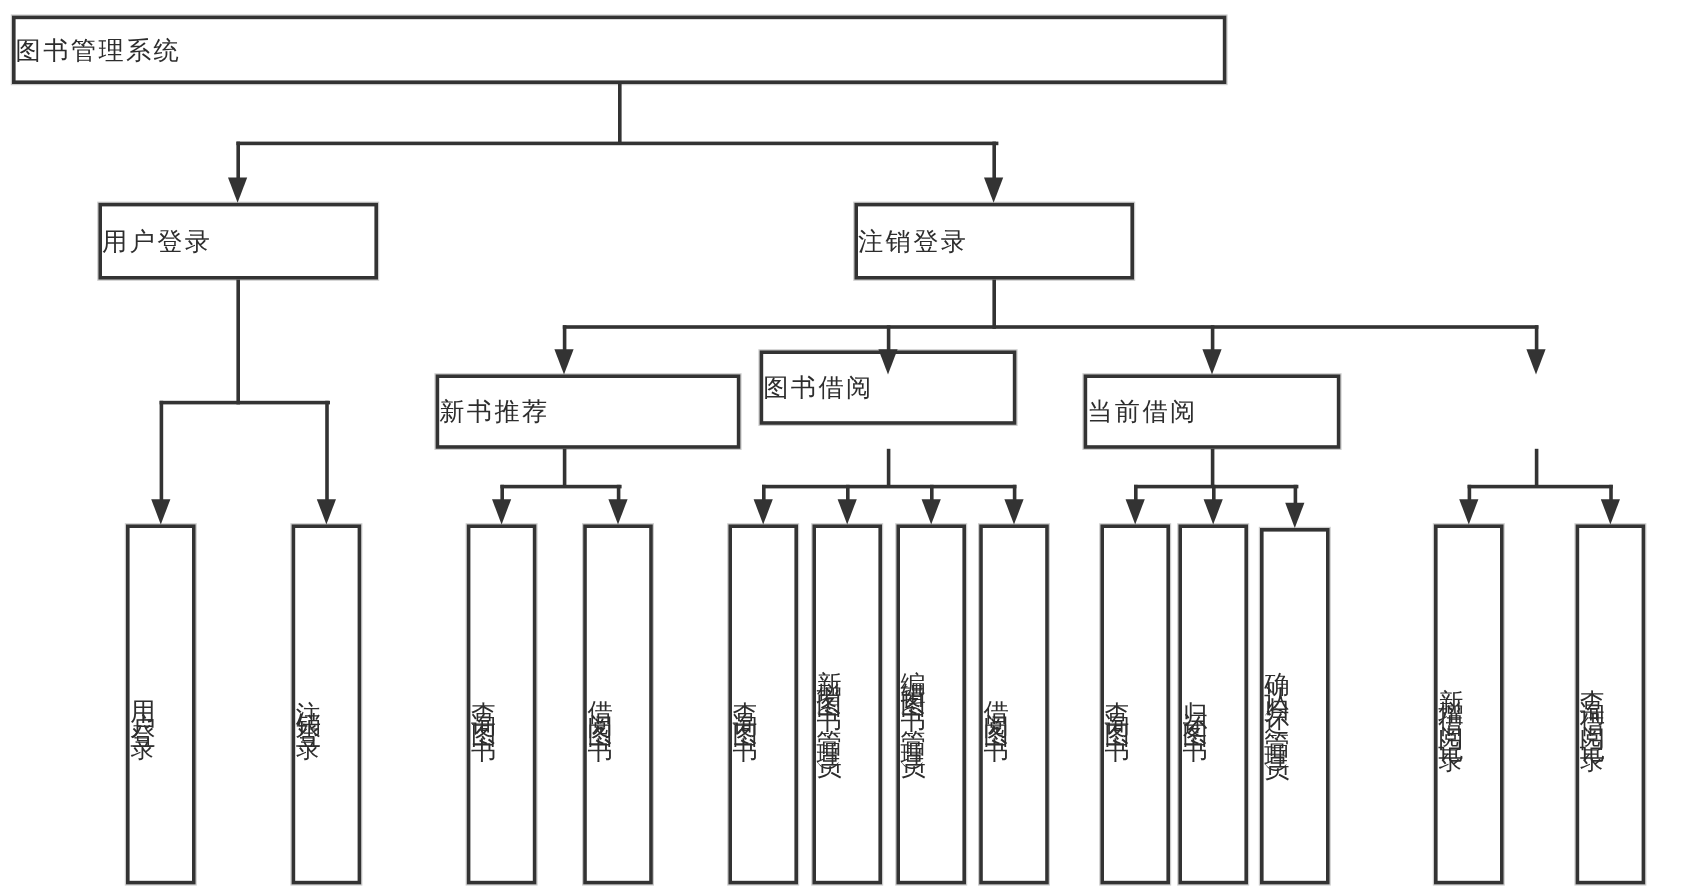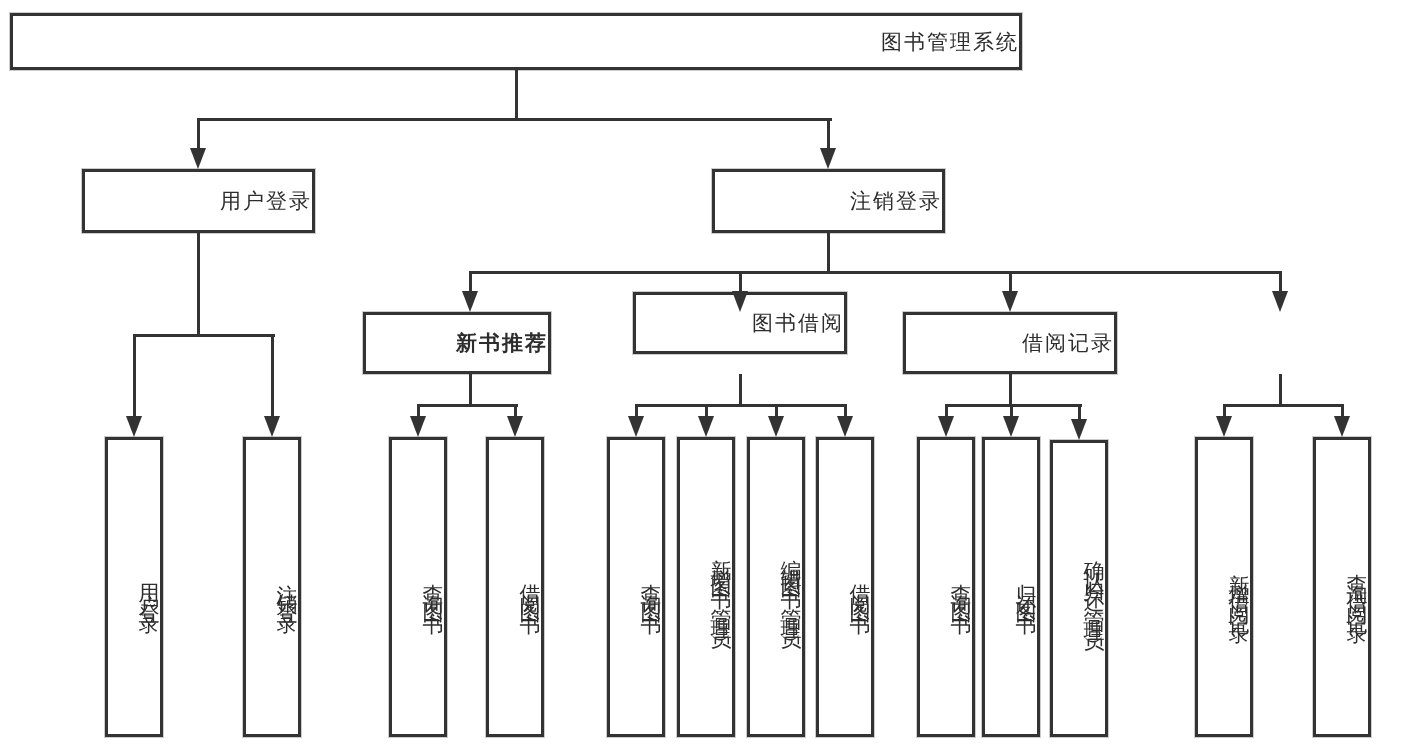--- a/index.html
+++ b/index.html
@@ -6,21 +6,21 @@
   body{
     width:1405px;height:747px;position:relative;overflow:hidden;
     font-family:"Liberation Sans",sans-serif;
   }
   .canvas{position:absolute;left:0;top:0;width:1405px;height:747px;background:#ffffff;}
 
   
   .box{
     position:absolute;box-sizing:border-box;
     border:3px solid #333333;background:#ffffff;
-    display:flex;align-items:center;justify-content:flex-end;
+    display:flex;align-items:center;justify-content:flex-start;
     box-shadow:0 0 0 1px #cccccc;
   }
   .box .lbl{color:#2d2d2d;}
 
   
   .hnode .lbl{font-size:21px;letter-spacing:2px;white-space:nowrap;}
 
   
   .vnode{width:58px;top:437px;height:300px;}
   .vnode .lbl{
@@ -54,30 +54,30 @@
   </div>
 
   <div class="box hnode" style="left:82px;top:169px;width:233px;height:64px;">
     <span class="lbl">用户登录</span>
   </div>
 
   <div class="box hnode" style="left:712px;top:169px;width:233px;height:64px;">
     <span class="lbl">注销登录</span>
   </div>
 
-  <div class="box hnode" style="left:363px;top:312px;width:188px;height:62px;font-weight:bold;">
+  <div class="box hnode" style="left:363px;top:312px;width:254px;height:62px;">
     <span class="lbl">新书推荐</span>
   </div>
 
   <div class="box hnode" style="left:633px;top:292px;width:214px;height:62px;">
     <span class="lbl">图书借阅</span>
   </div>
 
   <div class="box hnode" style="left:903px;top:312px;width:214px;height:62px;">
-    <span class="lbl">借阅记录</span>
+    <span class="lbl">当前借阅</span>
   </div>
 
 
   <div class="box vnode" style="left:105px;">
     <span class="lbl">用户登录</span>
   </div>
   <div class="box vnode" style="left:243px;">
     <span class="lbl">注销登录</span>
   </div>
 

